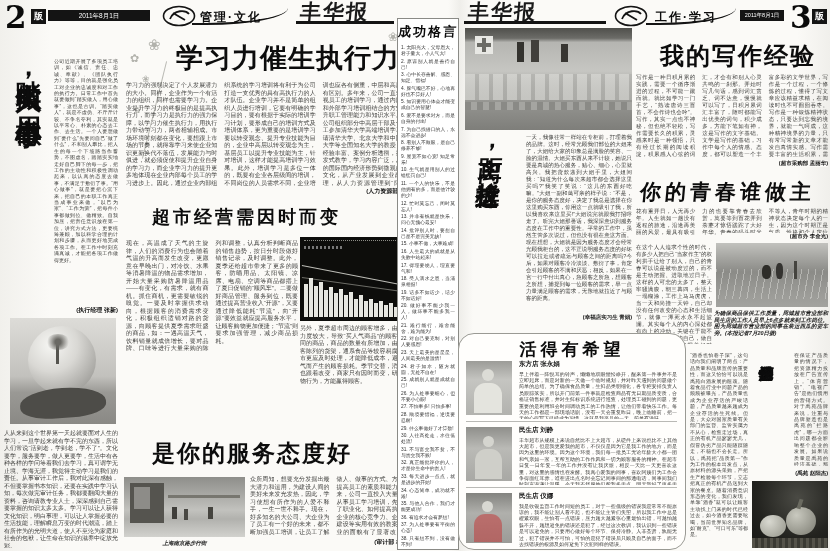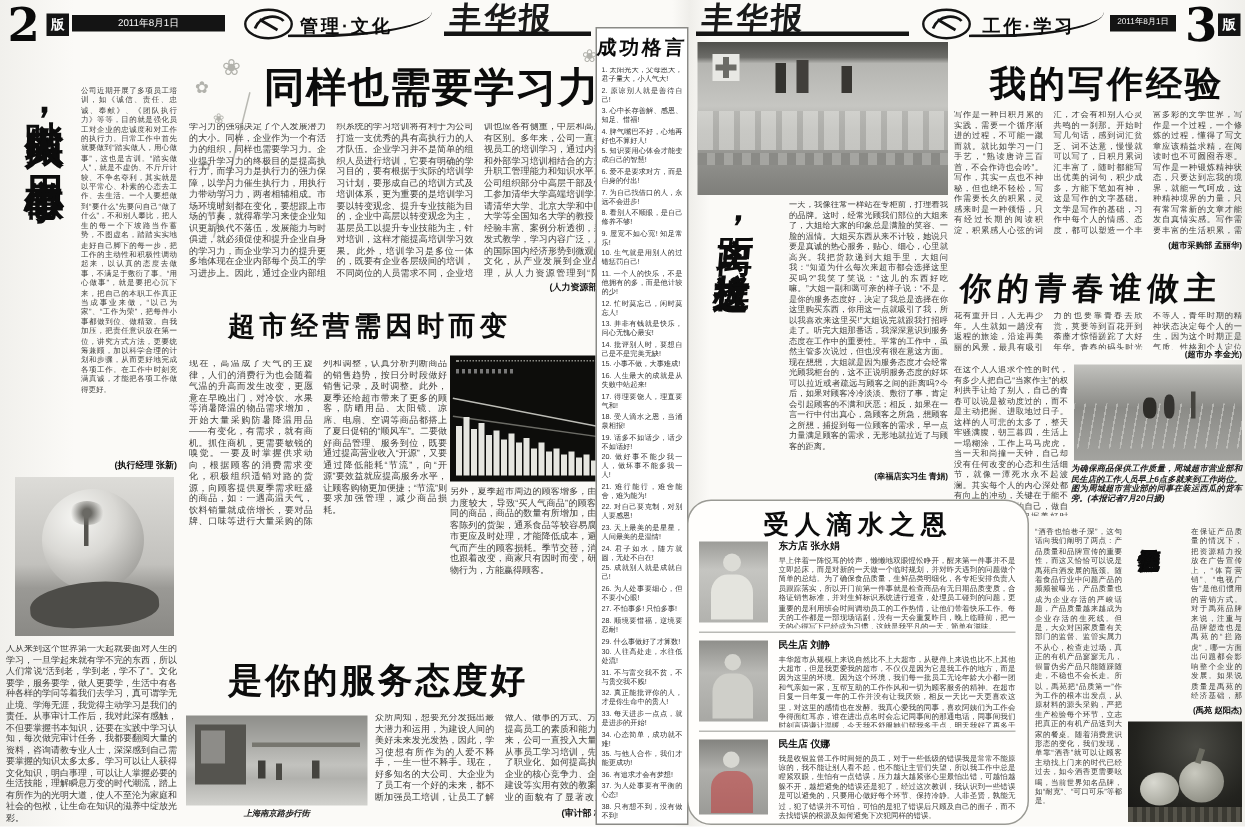--- a/index.html
+++ b/index.html
@@ -85,21 +85,21 @@
   <div style="position:absolute;left:6px;top:22px;font-size:11px;">✿</div>
   <div style="position:absolute;left:18px;top:44px;font-size:9px;">❀</div>
   <div style="position:absolute;left:30px;top:30px;width:1px;height:100px;background:#b9b9b3;transform:rotate(14deg);"></div>
   <div style="position:absolute;left:10px;top:76px;font-size:8px;">✿</div>
 </div>
 <div class="abs flower" style="left:386px;top:28px;width:30px;height:40px;">
   <div style="position:absolute;left:2px;top:2px;font-size:12px;">❀</div>
   <div style="position:absolute;left:14px;top:16px;font-size:8px;">✿</div>
 </div>
 
-<div class="abs hl" style="left:176px;top:40px;font-size:27px;letter-spacing:1px;">同样也需要学习力</div>
+<div class="abs hl" style="left:176px;top:40px;font-size:27px;letter-spacing:1px;">学习力催生执行力</div>
 <div class="abs bt cols3" style="left:126px;top:82px;width:288px;height:110px;">学习力的强弱决定了个人发展潜力的大小。同样，企业作为一个有活力的组织，同样也需要学习力。企业提升学习力的终极目的是提高执行力，而学习力是执行力的强力保障，以学习力催生执行力，用执行力带动学习力，两者相辅相成。市场环境时刻都在变化，要想跟上市场的节奏，就得靠学习来使企业知识更新换代不落伍，发展能力与时俱进，就必须促使和提升企业自身的学习力，而企业学习力的提升更多地体现在企业内部每个员工的学习进步上。因此，通过企业内部组织系统的学习培训将有利于为公司打造一支优秀的具有高执行力的人才队伍。企业学习并不是简单的组织人员进行培训，它要有明确的学习目的，要有根据于实际的培训学习计划，要形成自己的培训方式及培训体系，更为重要的是培训学习要以转变观念、提升专业技能为目的，企业中高层以转变观念为主，基层员工以提升专业技能为主，针对培训，这样才能提高培训学习效果。此外，培训学习是多位一体的，既要有企业各层级间的培训，不同岗位的人员需求不同，企业培训也应各有侧重，中层和高层要各有区别。多年来，公司一直非常重视员工的培训学习，通过内部培训和外部学习培训相结合的方式，提升职工管理能力和知识水平。今年公司组织部分中高层干部及骨干员工参加清华大学高端培训学习，邀请清华大学、北京大学和中国人民大学等全国知名大学的教授，实战经验丰富、案例分析透彻，采用启发式教学，学习内容广泛，从宏观的国际国内经济形势到微观的企业文化，从产业发展到企业战略管理，从人力资源管理到“阳光心态”塑造，内容涉及各个方面。经过长期而有效的系统学习，全体员工进一步坚定了思想、更新了观念，大大提高了综合素质与执行能力，工作方式更加规范，一线工作更加贴近市场，经营管理更加科学，管理工作持续加强，实际效果更加突出。</div>
 <div class="abs byline" style="left:302px;top:186.5px;width:112px;background:#fbfaf7;">(人力资源部 张琨)</div>
 
 <div class="abs hl" style="left:152px;top:205px;font-size:18px;letter-spacing:3px;">超市经营需因时而变</div>
 <div class="abs bt cols2" style="left:126px;top:240px;width:172px;height:158px;">现在，高温成了天气的主旋律，人们的消费行为也会随着气温的升高而发生改变，更愿意在早晚出门，对冷饮、水果等消暑降温的物品需求增加，开始大量采购防暑降温用品——有变化，有需求，就有商机。抓住商机，更需要敏锐的嗅觉。一要及时掌握供求动向，根据顾客的消费需求变化，积极组织适销对路的货源，向顾客提供夏季需求旺盛的商品，如：一遇高温天气，饮料销量就成倍增长，要对品牌、口味等进行大量采购的陈列和调整，认真分析判断商品的销售趋势，按日分时段做好销售记录，及时调整。此外，夏季还给超市带来了更多的顾客，防晒用品、太阳镜、凉席、电扇、空调等商品都搭上了夏日促销的“顺风车”。二要做好商品管理、服务到位，既要通过提高营业收入“开源”，又要通过降低能耗“节流”，向“开源”要效益就应提高服务水平，让顾客购物更加便捷；“节流”则要求加强管理，减少商品损耗。</div>
 
 <div class="abs photo" style="left:300px;top:237px;width:116px;height:84px;background:#0d0d0b;">
   <div style="position:absolute;left:4px;top:3px;right:4px;height:4px;border-top:1px dotted #8b8b85;"></div>
   <div style="position:absolute;left:4px;top:9px;width:40px;height:3px;background:repeating-linear-gradient(90deg,#777 0,#777 2px,transparent 2px,transparent 4px);"></div>
   <div style="position:absolute;left:2px;top:28px;width:112px;border-top:1px solid #bdbdb7;transform:rotate(11deg);transform-origin:left top;"></div>
@@ -211,21 +211,21 @@
 
 <div class="abs photo" style="left:716px;top:243px;width:112px;height:64px;background:linear-gradient(180deg,#c2c2be 0%,#a6a6a2 22%,#8b8b87 45%,#979793 70%,#a3a39f 100%);">
   <div style="position:absolute;left:0;top:26px;width:112px;height:30px;background:repeating-linear-gradient(100deg,rgba(220,220,216,.5) 0,rgba(220,220,216,.5) 1px,transparent 1px,transparent 7px);"></div>
   <div style="position:absolute;left:46px;top:22px;width:9px;height:14px;border-radius:40%;background:#2e2d29;"></div>
   <div style="position:absolute;left:60px;top:20px;width:7px;height:16px;border-radius:40%;background:#343330;"></div>
   <div style="position:absolute;left:78px;top:18px;width:3px;height:18px;background:#45443f;"></div>
 </div>
 <div class="abs cap" style="left:714px;top:310px;width:114px;text-align:justify;">为确保商品保供工作质量，周城超市营业部和民生店的工作人员早上6点多就来到工作岗位。图为周城超市营业部的同事在装运西瓜的货车旁。(本报记者7月20日摄)</div>
 
 <div class="abs" style="left:458px;top:333px;width:226px;height:215px;border:1.5px solid #9a9a94;border-radius:16px;background:#fffefc;">
-  <div class="hl" style="font-size:17px;text-align:center;margin-top:4px;letter-spacing:4px;font-family:'DejaVu Serif',serif;">受人滴水之恩</div>
+  <div class="hl" style="font-size:17px;text-align:center;margin-top:4px;letter-spacing:4px;font-family:'DejaVu Serif',serif;">活得有希望</div>
 
   <div style="position:absolute;left:7px;top:27px;width:46px;height:54px;background:linear-gradient(180deg,#9c9c98 0%,#c5c5c1 35%,#b2b2ae 100%);">
     <div style="position:absolute;left:16px;top:8px;width:12px;height:12px;border-radius:50%;background:#dcdcd6;"></div>
     <div style="position:absolute;left:8px;top:22px;width:28px;height:30px;border-radius:40% 40% 0 0;background:#e4e4de;"></div>
   </div>
   <div style="position:absolute;left:60px;top:26px;width:158px;">
     <div class="voice-head"><span>东方店</span>&nbsp;<span>张永娟</span></div>
     <div class="bt-sm" style="height:48px;">早上伴着一阵悦耳的铃声，懒懒地双眼惺忪睁开，醒来第一件事并不是立即起床，而是对新的一天做一个临时规划，并对昨天遇到的问题做个简单的总结。为了确保食品质量，生鲜品类明细化，各专柜安排负责人员跟踪落实，所以开门前第一件事就是检查商品有无日期品质变质，合格证销售标准，并对生鲜标识系统进行巡查，处理员工碰到的问题，更重要的是利用班会时间调动员工的工作热情，让他们带着快乐工作。每天的工作都是一部现场话剧，没有一天会重复昨日，晚上临睡前，把一天的心得写下已经成为习惯，这就是我平凡的一天，简单有滋味。</div>
   </div>
   <div class="divider" style="position:absolute;left:7px;top:87px;width:211px;"></div>

